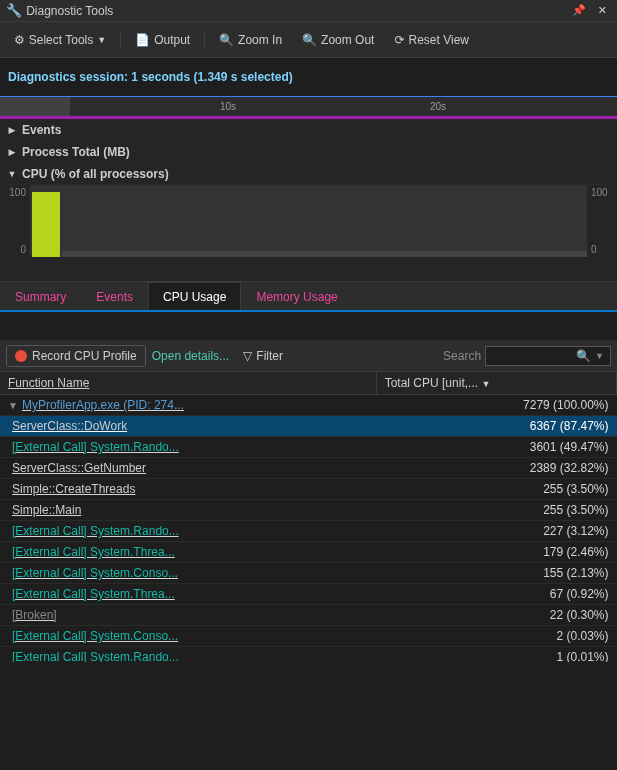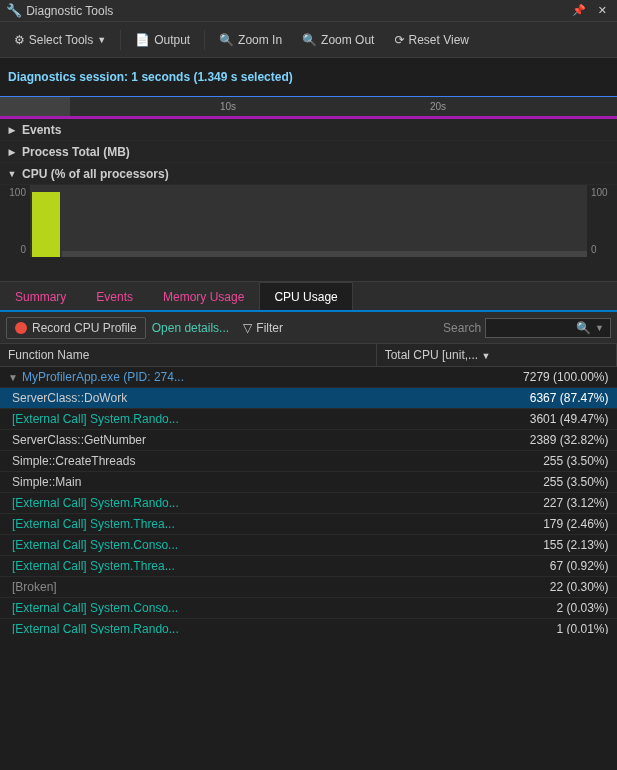--- a/index.html
+++ b/index.html
@@ -185,20 +185,21 @@
 
     
     .action-bar {
       background: #2d2d2d;
       height: 32px;
       display: flex;
       align-items: center;
       padding: 0 6px;
       gap: 6px;
       border-bottom: 1px solid #3c3c3c;
+      margin-top: 28px;
     }
     .record-btn {
       display: flex;
       align-items: center;
       gap: 5px;
       padding: 3px 8px;
       border: 1px solid #555;
       background: #2d2d2d;
       color: #cccccc;
       cursor: pointer;
@@ -293,21 +294,21 @@
       overflow: hidden;
       text-overflow: ellipsis;
     }
     .data-table tr.selected td { background: #094771; color: #fff; }
     .table-container {
       overflow-y: auto;
       overflow-x: hidden;
       height: 290px;
       background: #1e1e1e;
     }
-    .col-name { max-width: 240px; }
+    .col-name { max-width: 240px; text-decoration: underline; }
     .col-cpu { text-align: right; }
     .indent-1 { padding-left: 20px; }
     .indent-2 { padding-left: 34px; }
     .tree-expand {
       display: inline-flex;
       align-items: center;
       margin-right: 4px;
       color: #888;
       font-size: 10px;
     }
@@ -402,25 +403,25 @@
   </div>
 </div>
 
 <div class="tabs-bar">
   <div class="tab">
     <span>Summary</span>
   </div>
   <div class="tab">
     <span>Events</span>
   </div>
+  <div class="tab active">
+    <span>CPU Usage</span>
+  </div>
   <div class="tab">
     <span>Memory Usage</span>
-  </div>
-  <div class="tab active">
-    <span>CPU Usage</span>
   </div>
 </div>
 
 <div class="action-bar">
   <button class="record-btn">
     <span class="record-dot"></span>
     <span>Record CPU Profile</span>
   </button>
   <a class="open-details-link">
     <span>Open details...</span>

